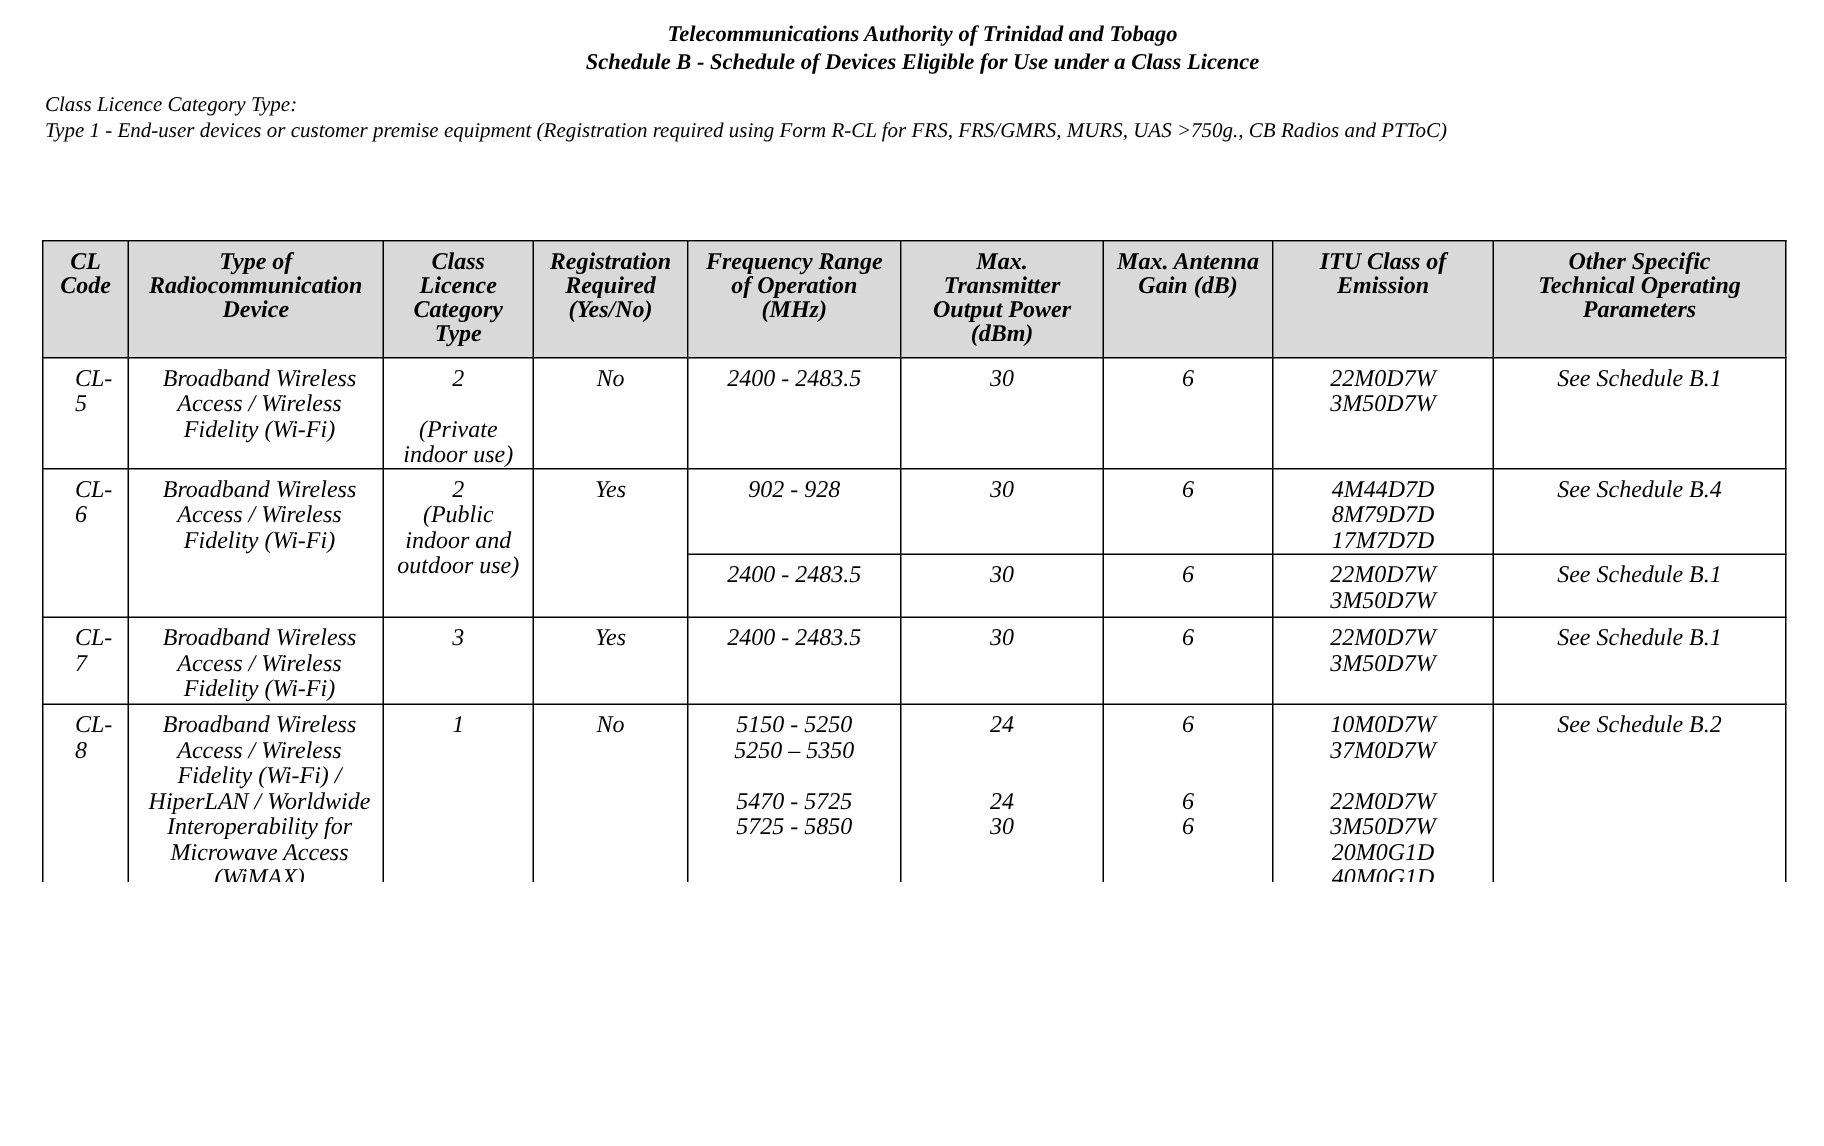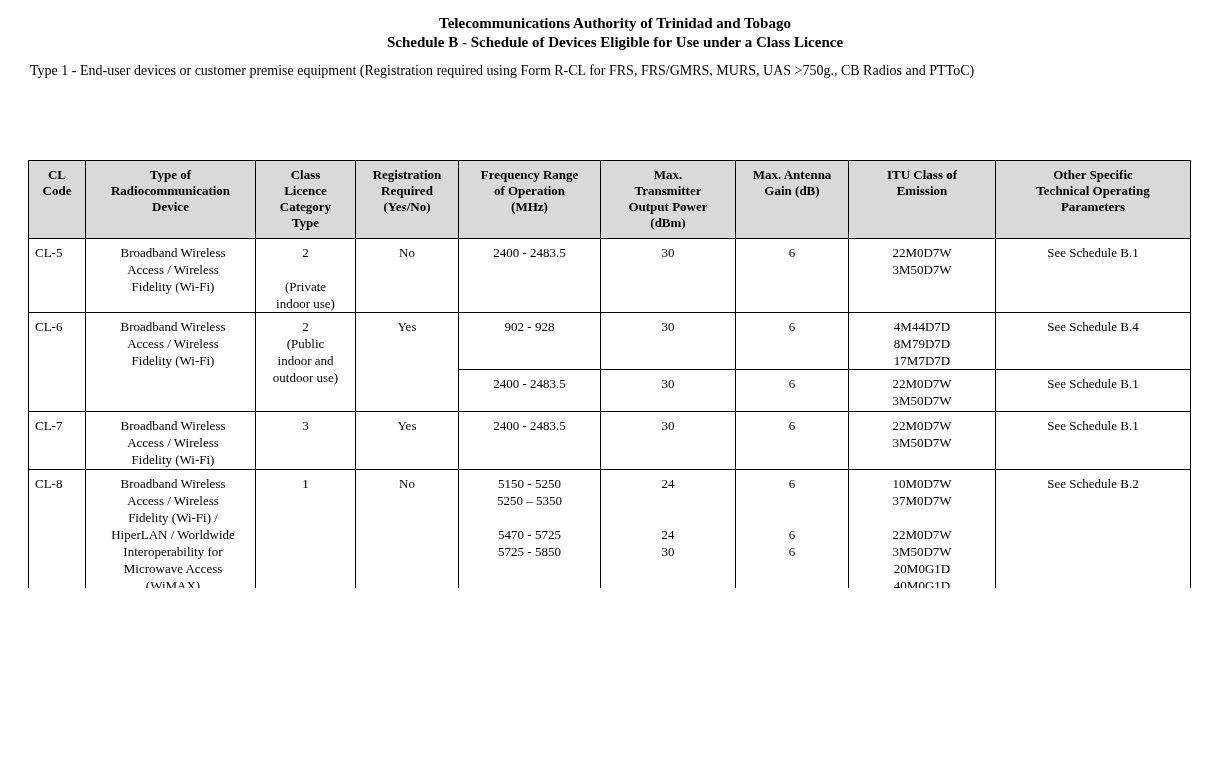--- a/index.html
+++ b/index.html
@@ -5,20 +5,21 @@
   * { margin: 0; padding: 0; box-sizing: border-box; }
   html, body { background: #ffffff; }
   .page {
     position: relative;
     width: 1216px;
     height: 588px;
     background: #ffffff;
     font-family: "Liberation Serif", "DejaVu Serif", serif;
     color: #000000;
     overflow: hidden;
+    font-style: italic;
   }
   .doc-title {
     position: absolute;
     top: 14px;
     left: 0;
     width: 1230px;
     text-align: center;
     font-weight: bold;
     font-size: 15px;
     line-height: 19px;
@@ -31,40 +32,40 @@
     font-size: 14px;
     line-height: 17px;
   }
   table.schedule {
     position: absolute;
     top: 160px;
     left: 28px;
     width: 1162px;
     table-layout: fixed;
     border-collapse: collapse;
-    font-size: 13px;
+    font-size: 16px;
   }
   table.schedule th, table.schedule td {
     border: 1px solid #000000;
     vertical-align: top;
     white-space: pre-line;
     line-height: 17px;
     padding: 5px 3px 0 3px;
     text-align: center;
     overflow: hidden;
   }
   table.schedule th {
     background: #d9d9d9;
     font-weight: bold;
     line-height: 16px;
     padding-top: 6px;
   }
   table.schedule td.cell-code {
     text-align: left;
-    padding-left: 6px;
+    padding-left: 21px;
   }
   table.schedule td.cell-device {
     text-align: center;
     padding-left: 8px;
   }
   tr.h-header { height: 78px; }
   tr.h-cl5 { height: 58px; }
   tr.h-cl6a { height: 52px; }
   tr.h-cl6b { height: 42px; }
   tr.h-cl7 { height: 58px; }
@@ -98,20 +99,21 @@
 <body>
 
 <div class="page">
 
   <div class="doc-title">
     <div>Telecommunications Authority of Trinidad and Tobago</div>
     <div>Schedule B - Schedule of Devices Eligible for Use under a Class Licence</div>
   </div>
 
   <div class="intro">
+    <div>Class Licence Category Type:</div>
     <div>Type 1 - End-user devices or customer premise equipment (Registration required using Form R-CL for FRS, FRS/GMRS, MURS, UAS &gt;750g., CB Radios and PTToC)</div>
   </div>
 
   <table class="schedule">
     <colgroup>
       <col style="width:57px">
       <col style="width:170px">
       <col style="width:100px">
       <col style="width:103px">
       <col style="width:142px">

